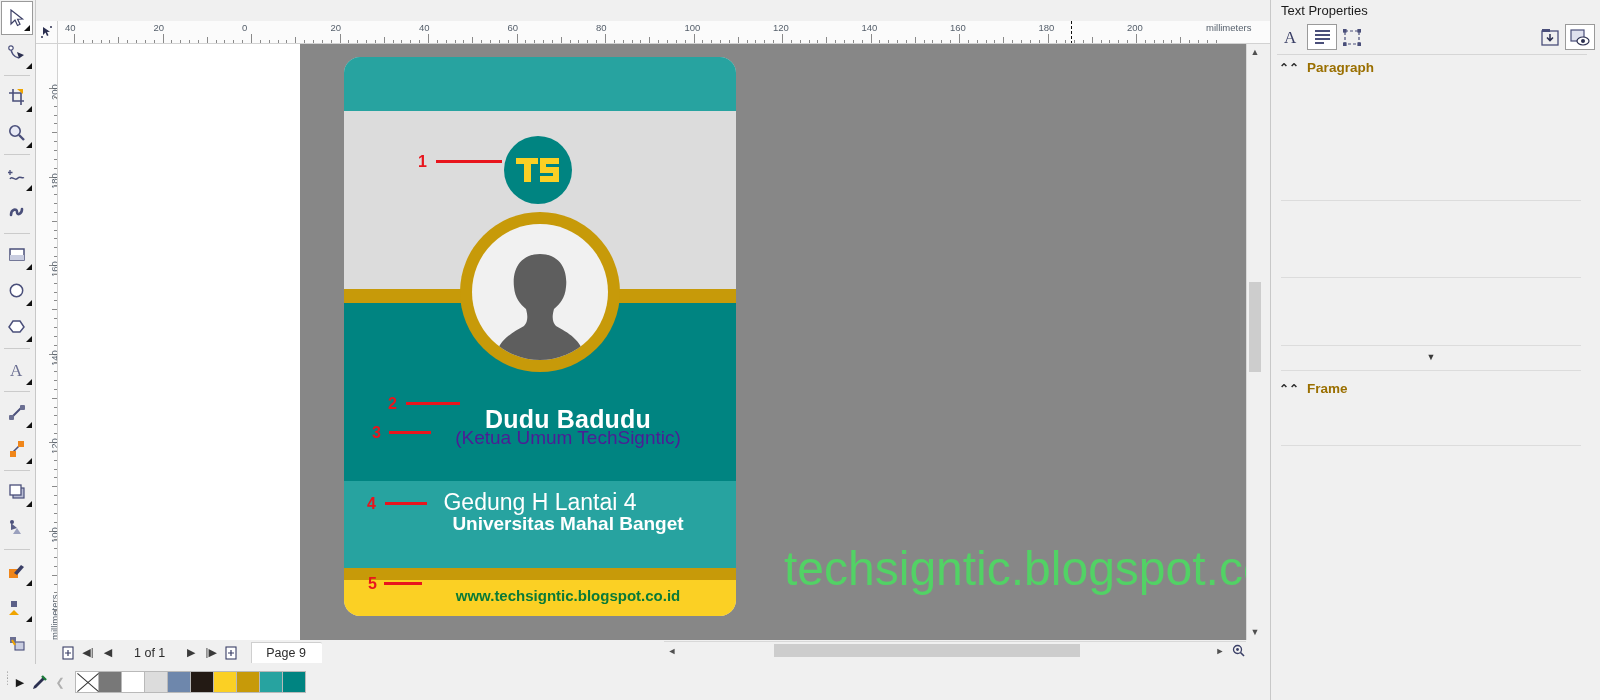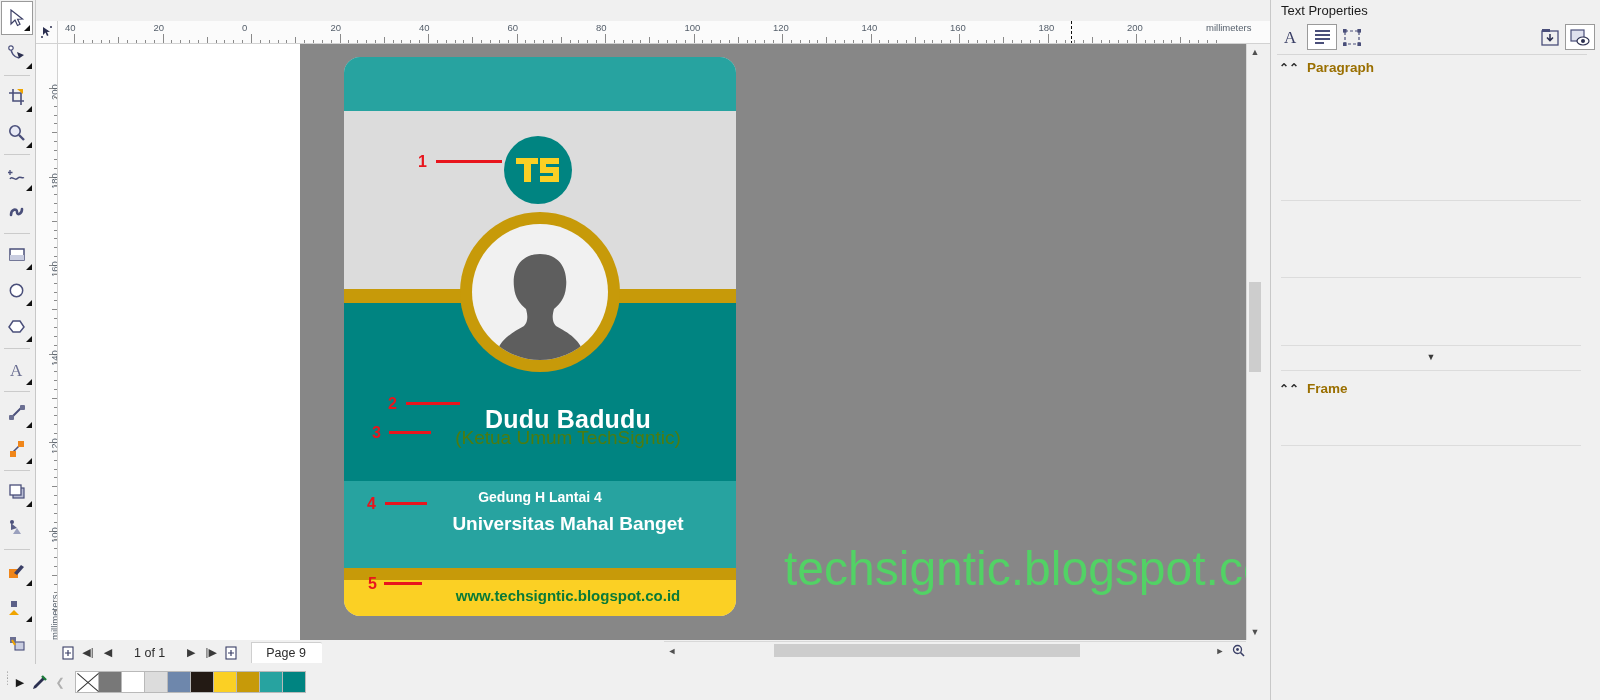--- a/index.html
+++ b/index.html
@@ -102,22 +102,22 @@
     border-radius: 50%; background: #c79a09;
   }
   .avatar-inner {
     position: absolute; left: 12px; top: 12px; width: 136px; height: 136px;
     border-radius: 50%; background: #f1f1f1; overflow: hidden;
   }
   .avatar-inner svg { position: absolute; left: 22px; top: 30px; }
 
   .card-txt { position: absolute; width: 100%; text-align: center; color: #ffffff; }
   .c-name  { top: 348px; font-size: 25px; font-weight: bold; letter-spacing: 0.2px; padding-left: 56px; }
-  .c-role  { top: 370px; font-size: 19px; color: #4d7c0f; padding-left: 56px; }
-  .c-addr1 { top: 432px; font-size: 14px; font-weight: bold; }
+  .c-role  { top: 370px; font-size: 19px; color: #4c1d95; padding-left: 56px; }
+  .c-addr1 { top: 432px; font-size: 23px; font-weight: normal; }
   .c-addr2 { top: 456px; font-size: 19px; font-weight: bold; padding-left: 56px; }
   .c-web   { top: 530px; font-size: 15px; font-weight: bold; color: #0a7a37; padding-left: 56px; }
 
   
   .callout { position: absolute; color: #e8151d; font-weight: bold; font-size: 16px; }
   .cline { position: absolute; height: 3px; background: #e8151d; }
 
   .watermark {
     position: absolute; left: 726px; top: 497px;
     font-size: 48px; color: #52d265; white-space: nowrap;

